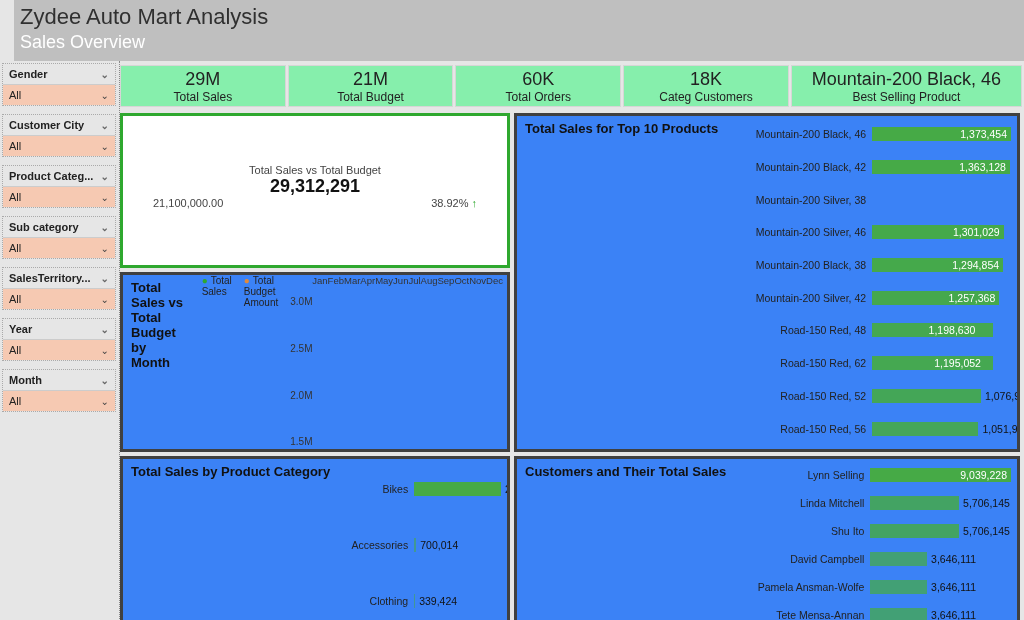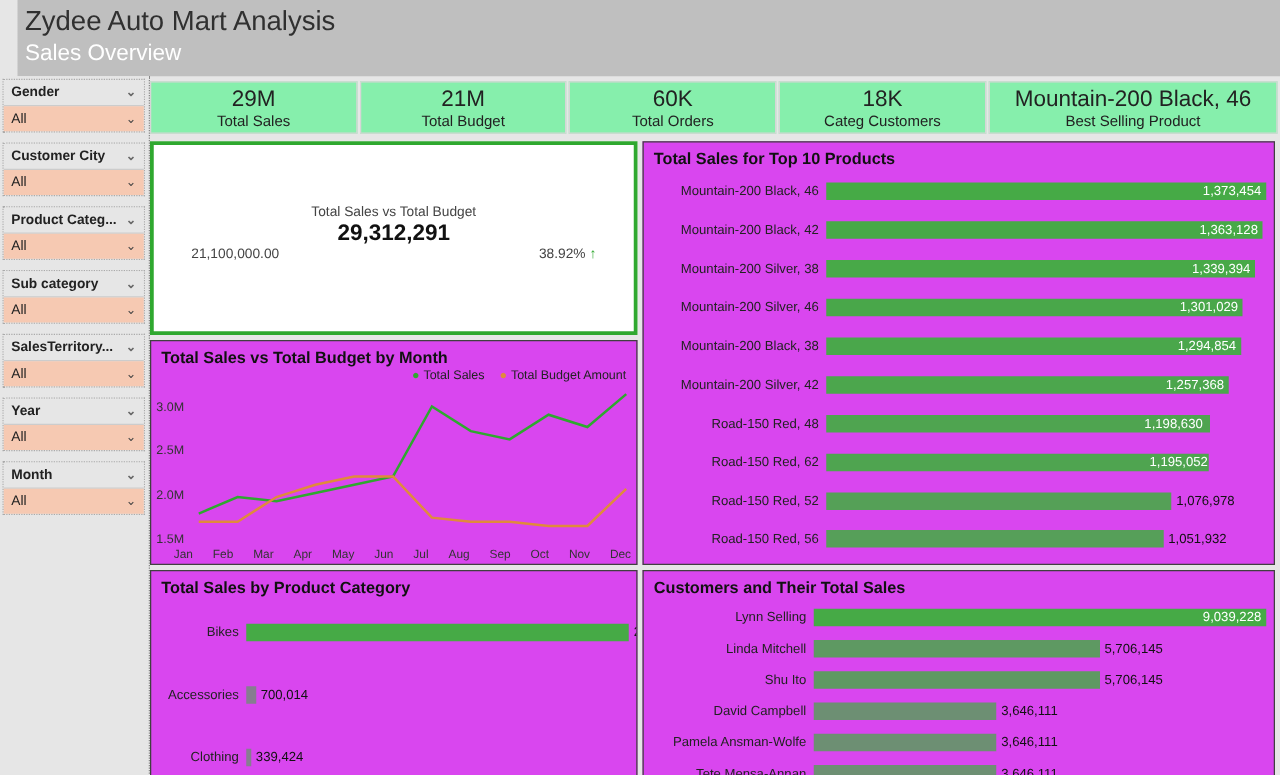--- a/index.html
+++ b/index.html
@@ -21,21 +21,21 @@
 
   .right { flex: 1; display:flex; flex-direction:column; }
   .kpis { display:flex; height:50px; padding: 4px 2px 4px 0; gap:2px; }
   .kpi { flex:1; background:#86efac; border:1px solid #d6d6d6; display:flex; flex-direction:column; align-items:center; justify-content:center; position:relative; }
   .kpi.big { flex:1.4; }
   .kpi .v { font-size:18px; font-weight:400; color:#222; }
   .kpi .l { font-size:12px; color:#222; margin-top:0px; }
 
   .grid { display:grid; grid-template-columns: 390px 1fr; grid-template-rows: 155px 180px 180px; gap:4px; padding: 2px 4px 4px 0; height: calc(100% - 50px); }
 
-  .panel { background:#d946ef; border:1px solid #404040; position:relative; display:flex; flex-direction:column; }
+  .panel { background:#3b82f6; border:3px solid #404040; position:relative; display:flex; flex-direction:row; }
   .panel h3 { font-size:13px; font-weight:700; padding: 5px 8px 2px 8px; color:#111; }
 
   
   .big-kpi { border:3px solid #2fa82f; background:#fff; display:flex; flex-direction:column; align-items:center; justify-content:center; position:relative; }
   .big-kpi .bk-title { font-size:11px; color:#444; }
   .big-kpi .bk-val { font-size:18px; font-weight:700; color:#111; }
   .big-kpi .bk-row { display:flex; justify-content:space-between; width:100%; padding: 0 30px 8px 30px; font-size:11px; color:#444; }
   .arrow-up { color:#2fa82f; font-weight:bold; }
 
   
@@ -251,24 +251,20 @@
             </div>
             <div class="hbar-row">
               <div class="hbar-label" style="width:140px">Mountain-200 Black, 42</div>
       <div class="hbar-track">
         <div class="hbar-fill" style="width:99.2481728547152%;background:rgba(70,170,70,0.9966167778462184)"></div>
         <div class="hbar-val" style="left:auto;right:0.7518271452848069%;color:#fff;padding-right:4px;">1,363,128</div>
       </div>
             </div>
             <div class="hbar-row">
               <div class="hbar-label" style="width:140px">Mountain-200 Silver, 38</div>
-      <div class="hbar-track">
-        <div class="hbar-fill" style="width:97.52012080491956%;background:rgba(70,170,70,0.9888405436221381)"></div>
-        <div class="hbar-val" style="left:auto;right:2.479879195080443%;color:#fff;padding-right:4px;">1,339,394</div>
-      </div>
             </div>
             <div class="hbar-row">
               <div class="hbar-label" style="width:140px">Mountain-200 Silver, 46</div>
       <div class="hbar-track">
         <div class="hbar-fill" style="width:94.72679827646212%;background:rgba(70,170,70,0.9762705922440795)"></div>
         <div class="hbar-val" style="left:auto;right:5.2732017235378805%;color:#fff;padding-right:4px;">1,301,029</div>
       </div>
             </div>
             <div class="hbar-row">
               <div class="hbar-label" style="width:140px">Mountain-200 Black, 38</div>
@@ -281,28 +277,28 @@
               <div class="hbar-label" style="width:140px">Mountain-200 Silver, 42</div>
       <div class="hbar-track">
         <div class="hbar-fill" style="width:91.54787856018476%;background:rgba(70,170,70,0.9619654535208315)"></div>
         <div class="hbar-val" style="left:auto;right:8.452121439815244%;color:#fff;padding-right:4px;">1,257,368</div>
       </div>
             </div>
             <div class="hbar-row">
               <div class="hbar-label" style="width:140px">Road-150 Red, 48</div>
       <div class="hbar-track">
         <div class="hbar-fill" style="width:87.27121549028945%;background:rgba(70,170,70,0.9427204697063025)"></div>
-        <div class="hbar-val" style="left:auto;right:12.72878450971055%;color:#fff;padding-right:6px;">1,198,630</div>
+        <div class="hbar-val" style="left:auto;right:12.72878450971055%;color:#fff;padding-right:18px;">1,198,630</div>
       </div>
             </div>
             <div class="hbar-row">
               <div class="hbar-label" style="width:140px">Road-150 Red, 62</div>
       <div class="hbar-track">
         <div class="hbar-fill" style="width:87.01070439927365%;background:rgba(70,170,70,0.9415481697967315)"></div>
-        <div class="hbar-val" style="left:auto;right:12.98929560072635%;color:#fff;padding-right:1px;">1,195,052</div>
+        <div class="hbar-val" style="left:auto;right:12.98929560072635%;color:#fff;padding-right:12px;">1,195,052</div>
       </div>
             </div>
             <div class="hbar-row">
               <div class="hbar-label" style="width:140px">Road-150 Red, 52</div>
       <div class="hbar-track">
         <div class="hbar-fill" style="width:78.4138383957526%;background:rgba(70,170,70,0.9028622727808868)"></div>
         <div class="hbar-val" style="left:78.4138383957526%;right:auto;">1,076,978</div>
       </div>
             </div>
             <div class="hbar-row">

